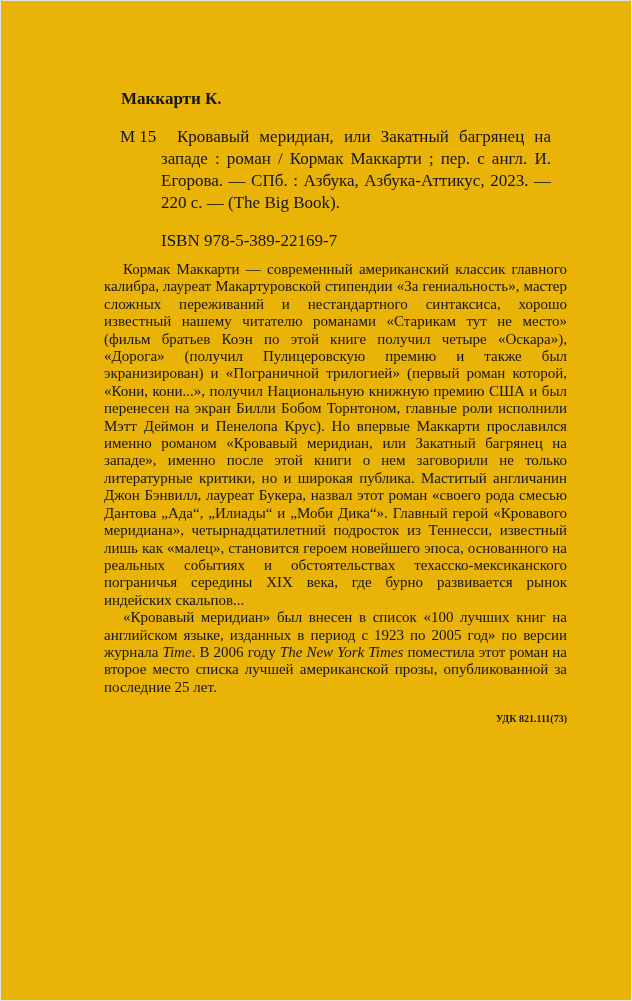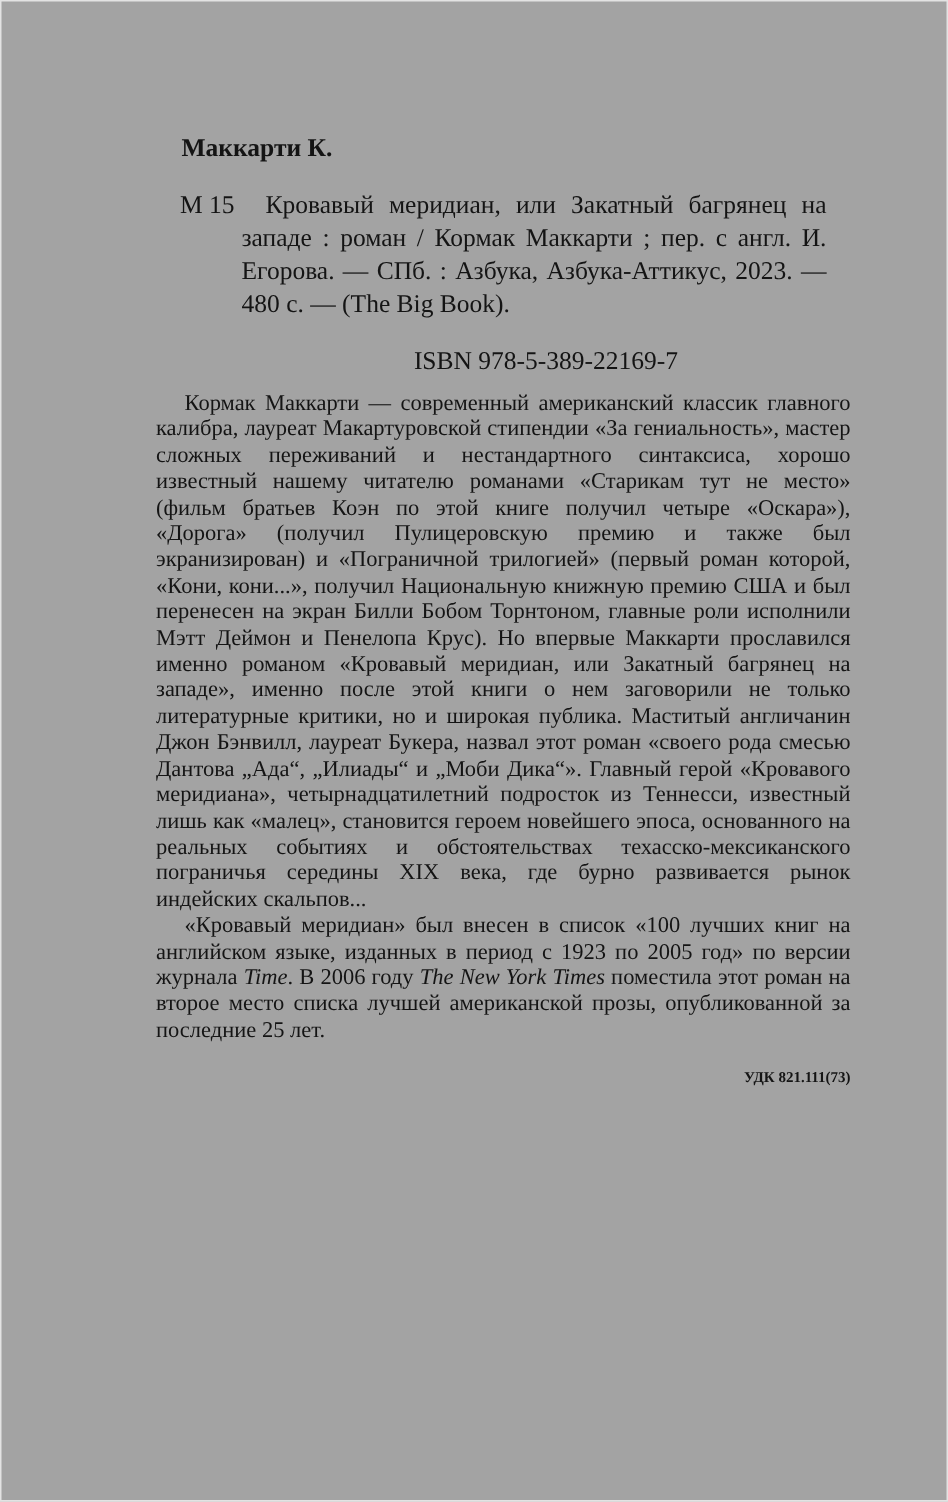--- a/index.html
+++ b/index.html
@@ -5,21 +5,21 @@
   html, body {
     margin: 0;
     padding: 0;
     background: #ffffff;
   }
   .page {
     position: relative;
     width: 632px;
     height: 1001px;
     box-sizing: border-box;
-    background: #a3a3a3;
+    background: #eab308;
     border: 1px solid #e3e3e3;
     padding: 87px 64px 0 103px;
     font-family: "Liberation Serif", serif;
     color: #141414;
     overflow: hidden;
   }
   .author {
     margin: 0 0 3px 17px;
     font-size: 17px;
     line-height: 22px;
@@ -41,21 +41,20 @@
     margin: 0 0 0 41px;
     text-indent: 16px;
     text-align: justify;
     font-size: 17px;
     line-height: 22px;
   }
   .isbn {
     margin: 0 0 9px 57px;
     font-size: 17px;
     line-height: 22px;
-    text-align: center;
   }
   .annot {
     margin: 0;
     font-size: 15px;
     line-height: 17.4px;
     text-align: justify;
     text-indent: 19px;
     hyphens: auto;
     -webkit-hyphens: auto;
   }
@@ -74,21 +73,21 @@
 </style>
 </head>
 <body>
 
 <div class="page">
 
   <p class="author">Маккарти К.</p>
 
   <div class="bib">
     <span class="bib-code">М 15</span>
-    <p class="bib-desc">Кровавый меридиан, или Закатный багрянец на западе : роман / Кормак Маккарти ; пер. с англ. И. Егорова. — СПб. : Азбука, Азбука-Аттикус, 2023. — 480 с. — (The Big Book).</p>
+    <p class="bib-desc">Кровавый меридиан, или Закатный багрянец на западе : роман / Кормак Маккарти ; пер. с англ. И. Егорова. — СПб. : Азбука, Азбука-Аттикус, 2023. — 220 с. — (The Big Book).</p>
   </div>
 
   <p class="isbn">ISBN 978-5-389-22169-7</p>
 
   <p class="annot">Кормак Маккарти — современный американский классик главного калибра, лауреат Макартуровской стипендии «За гениальность», мастер сложных переживаний и нестандартного синтаксиса, хорошо известный нашему читателю романами «Старикам тут не место» (фильм братьев Коэн по этой книге получил четыре «Оскара»), «Дорога» (получил Пулицеровскую премию и также был экранизирован) и «Пограничной трилогией» (первый роман которой, «Кони, кони...», получил Национальную книжную премию США и был перенесен на экран Билли Бобом Торнтоном, главные роли исполнили Мэтт Деймон и Пенелопа Крус). Но впервые Маккарти прославился именно романом «Кровавый меридиан, или Закатный багрянец на западе», именно после этой книги о нем заговорили не только литературные критики, но и широкая публика. Маститый англичанин Джон Бэнвилл, лауреат Букера, назвал этот роман «своего рода смесью Дантова „Ада“, „Илиады“ и „Моби Дика“». Главный герой «Кровавого меридиана», четырнадцатилетний подросток из Теннесси, известный лишь как «малец», становится героем новейшего эпоса, основанного на реальных событиях и обстоятельствах техасско-мексиканского пограничья середины XIX века, где бурно развивается рынок индейских скальпов...</p>
 
   <p class="annot"><span>«Кровавый меридиан» был внесен в список «100 лучших книг на английском языке, изданных в период с 1923 по 2005 год» по версии журнала </span><em>Time</em><span>. В 2006 году </span><em>The New York Times</em><span> поместила этот роман на второе место списка лучшей американской прозы, опубликованной за последние 25 лет.</span></p>
 
   <div class="classifiers">
     <p>УДК 821.111(73)</p>

